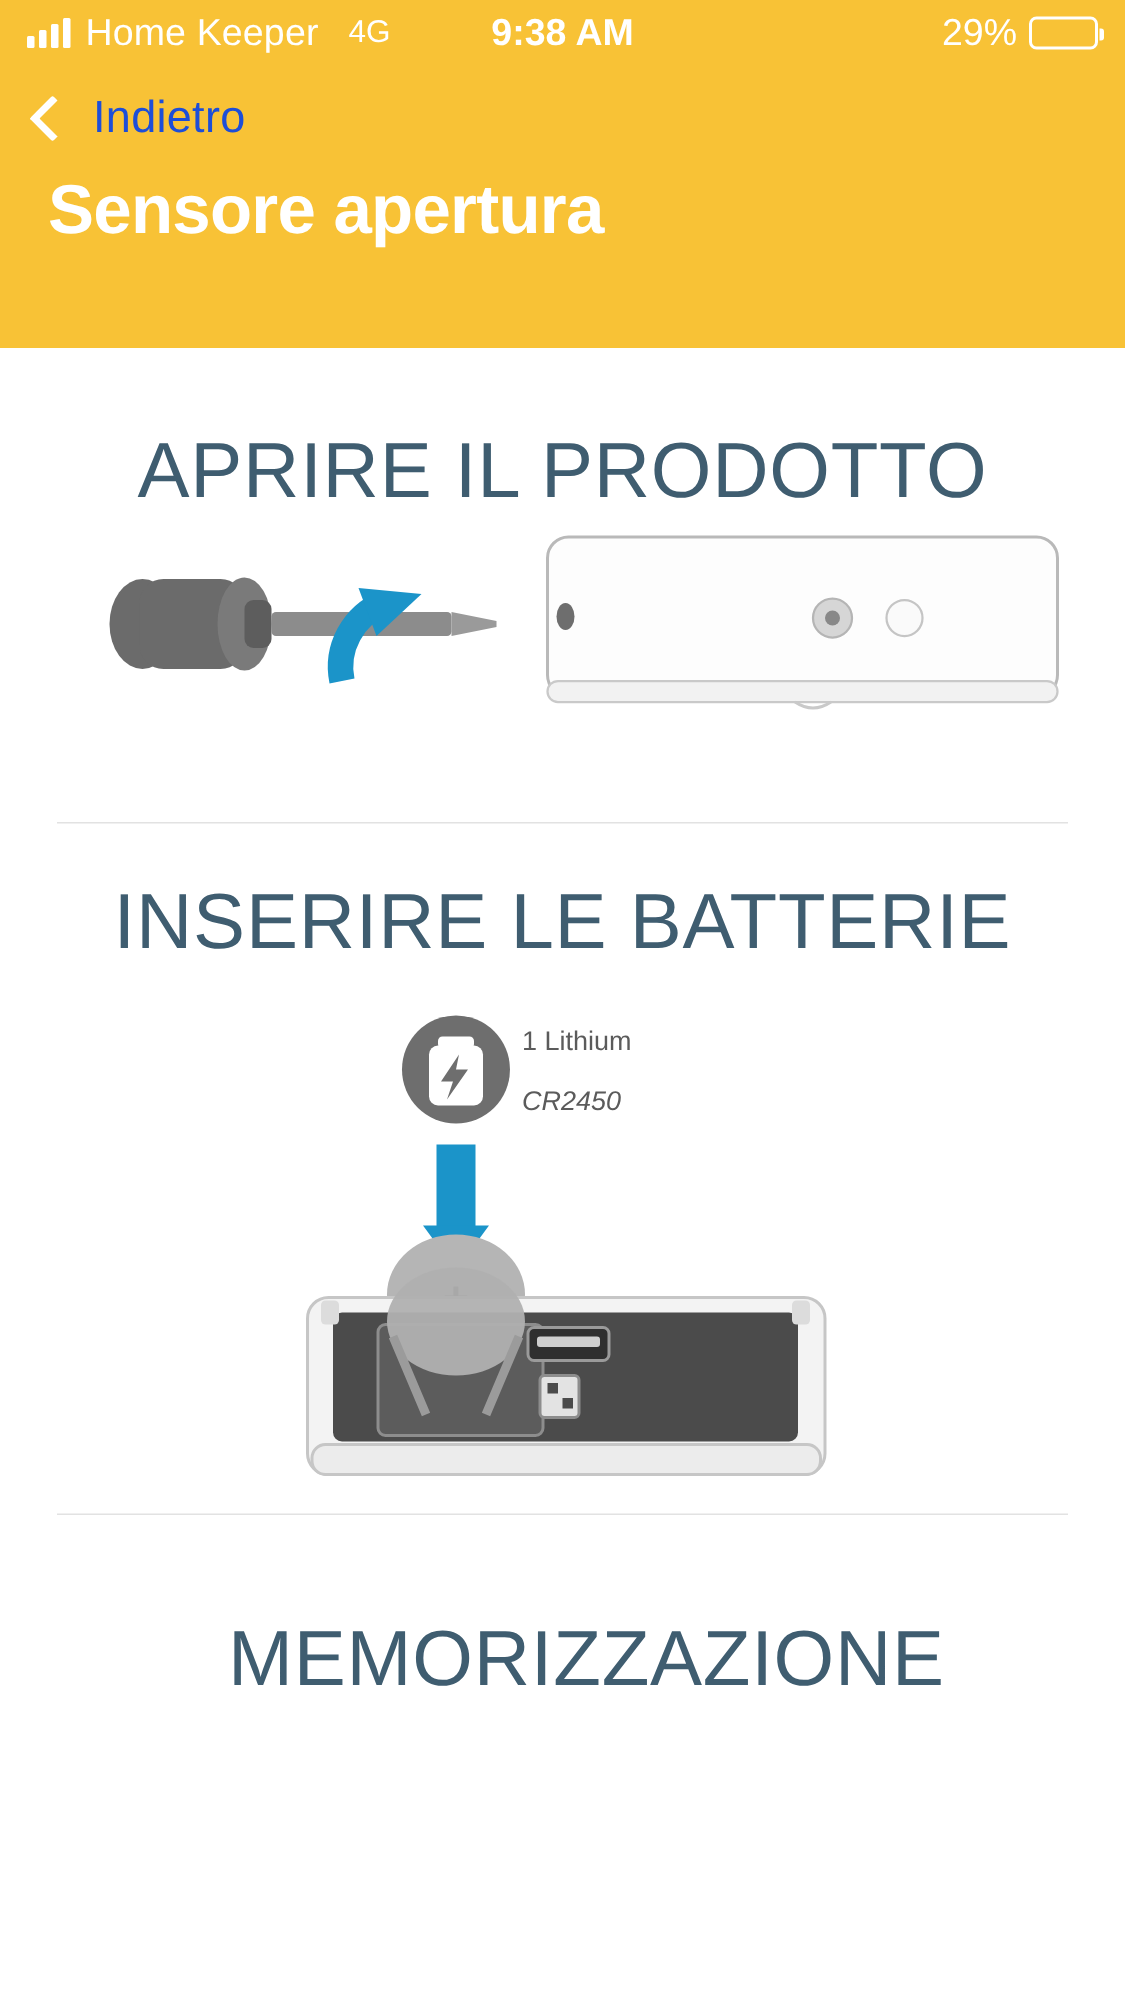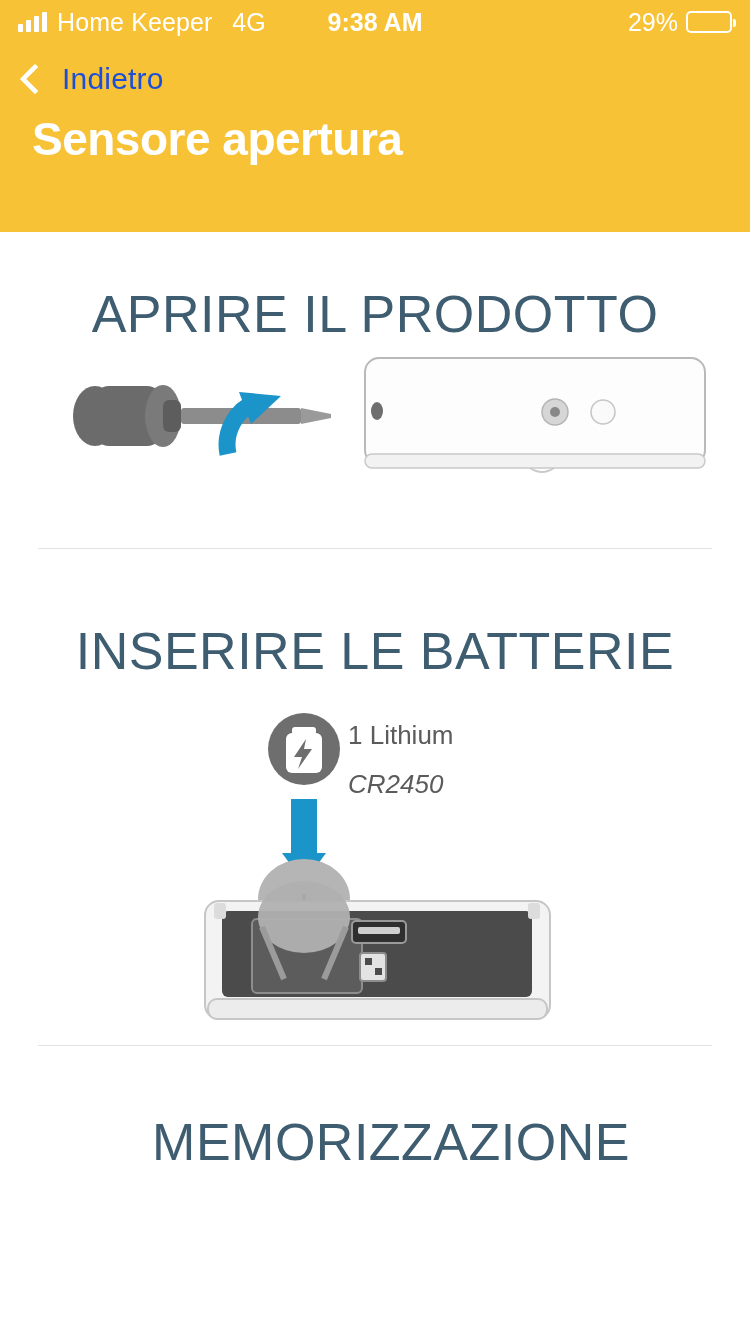--- a/index.html
+++ b/index.html
@@ -49,21 +49,21 @@
     display: block;
     width: 5px;
     background: #ffffff;
     border-radius: 1px;
   }
   .signal i:nth-child(1) { height: 8px; }
   .signal i:nth-child(2) { height: 12px; }
   .signal i:nth-child(3) { height: 16px; }
   .signal i:nth-child(4) { height: 20px; }
   .carrier { font-size: 25px; letter-spacing: 0.1px; }
-  .network { font-size: 25px; margin-left: 10px; }
+  .network { font-size: 21px; margin-left: 10px; }
   .sb-time {
     position: absolute;
     left: 0; right: 0;
     text-align: center;
     font-size: 25px;
     font-weight: bold;
   }
   .sb-right {
     margin-left: auto;
     display: flex;
@@ -136,21 +136,21 @@
     font-weight: normal;
   }
   .divider {
     height: 1px;
     background: #e2e2e2;
     margin: 0 38px;
   }
   .fig { display: block; margin: 0 auto; }
   .battery-label {
     color: #5b5b5b;
-    font-size: 26px;
+    font-size: 18px;
     line-height: 1.1;
   }
   .badge-text {
     fill: #ffffff;
     font-size: 28px;
     font-weight: bold;
     font-family: "Liberation Sans", sans-serif;
   }
 </style>
 </head>
@@ -211,21 +211,21 @@
         <circle cx="520" cy="68" r="13" fill="#d6d6d6" stroke="#b5b5b5" stroke-width="1.5"></circle>
         <circle cx="520" cy="68" r="5" fill="#888888"></circle>
         <circle cx="568" cy="68" r="12" fill="#fafafa" stroke="#c5c5c5" stroke-width="1.5"></circle>
         <path d="M495 124 q12 8 24 0" stroke="#c9c9c9" stroke-width="2" fill="none"></path>
       </svg>
 
       <div class="divider" style="margin-top:14px;"></div>
     </div>
 
     <div class="section">
-      <div class="section-title" style="margin-top:72px;">INSERIRE LE BATTERIE</div>
+      <div class="section-title" style="margin-top:36px;">INSERIRE LE BATTERIE</div>
 
       <div style="position:relative;width:750px;height:330px;margin-top:22px;">
 
         <svg width="750" height="330" viewBox="0 0 750 330">
 
           <circle cx="304" cy="46" r="36" fill="#6e6e6e"></circle>
           <rect x="292" y="24" width="24" height="8" rx="3" fill="#ffffff"></rect>
           <rect x="286" y="30" width="36" height="40" rx="6" fill="#ffffff"></rect>
           <polygon points="306,36 294,54 302,54 298,66 312,46 304,46" fill="#6e6e6e"></polygon>
 

